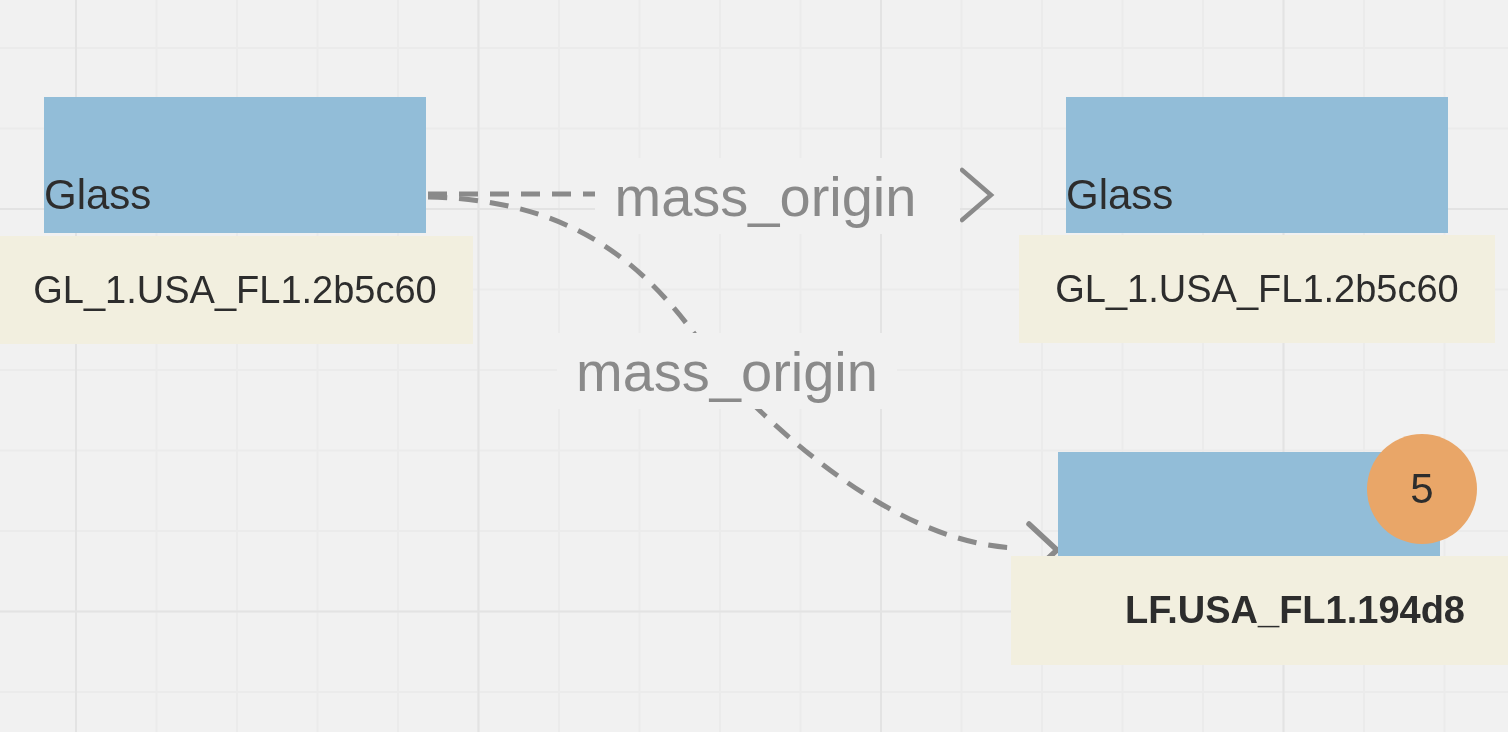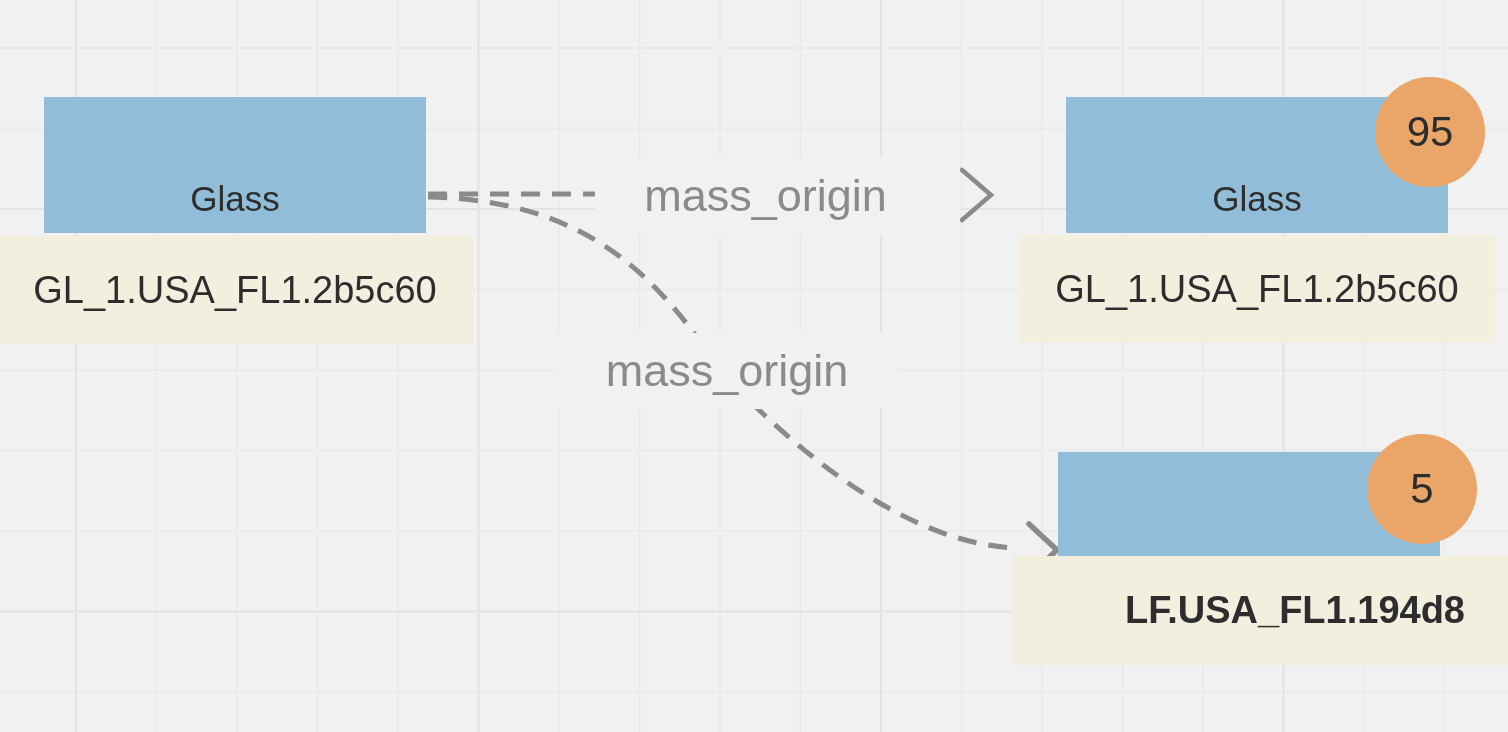--- a/index.html
+++ b/index.html
@@ -40,32 +40,32 @@
   }
   .arrowhead{
     fill:none;stroke:var(--edge_color);
     stroke-width:5.5;stroke-linecap:round;stroke-linejoin:miter;
   }
   .arrowhead.thin{stroke-width:4.5;}
   .edge-label{
     position:absolute;z-index:2;
     background:var(--canvas_bg);
     color:var(--edge_color);
-    font-size:45px;
+    font-size:56px;
     display:flex;align-items:center;justify-content:center;
     white-space:nowrap;
   }
   .node{
     position:absolute;z-index:3;
     background:var(--node_fill);
   }
   .node-title{
     position:absolute;left:0;right:0;bottom:14px;
-    text-align:center;
-    font-size:35px;color:var(--text_color);
+    text-align:left;
+    font-size:42px;color:var(--text_color);
   }
   .badge{
     position:absolute;z-index:4;
     width:110px;height:110px;border-radius:50%;
     background:var(--badge_fill);
     display:flex;align-items:center;justify-content:center;
     font-size:42px;color:var(--text_color);
   }
   .node-id{
     position:absolute;z-index:3;
@@ -91,21 +91,20 @@
 
   <div class="edge-label" style="left:557px;top:333px;width:340px;height:76px;">mass_origin</div>
 
   <div class="node" style="left:44px;top:97px;width:382px;height:136px;">
     <div class="node-title">Glass</div>
   </div>
   <div class="node-id" style="left:-3px;top:236px;width:476px;height:108px;">GL_1.USA_FL1.2b5c60</div>
 
   <div class="node" style="left:1066px;top:97px;width:382px;height:136px;">
     <div class="node-title">Glass</div>
-    <div class="badge" style="left:309px;top:-20px;">95</div>
   </div>
   <div class="node-id" style="left:1019px;top:235px;width:476px;height:108px;">GL_1.USA_FL1.2b5c60</div>
 
   <div class="node" style="left:1058px;top:452px;width:382px;height:135px;">
     <div class="badge" style="left:309px;top:-18px;">5</div>
   </div>
   <div class="node-id" style="left:1011px;top:556px;width:568px;height:109px;font-weight:bold;">LF.USA_FL1.194d8</div>
 
 </div>
 

